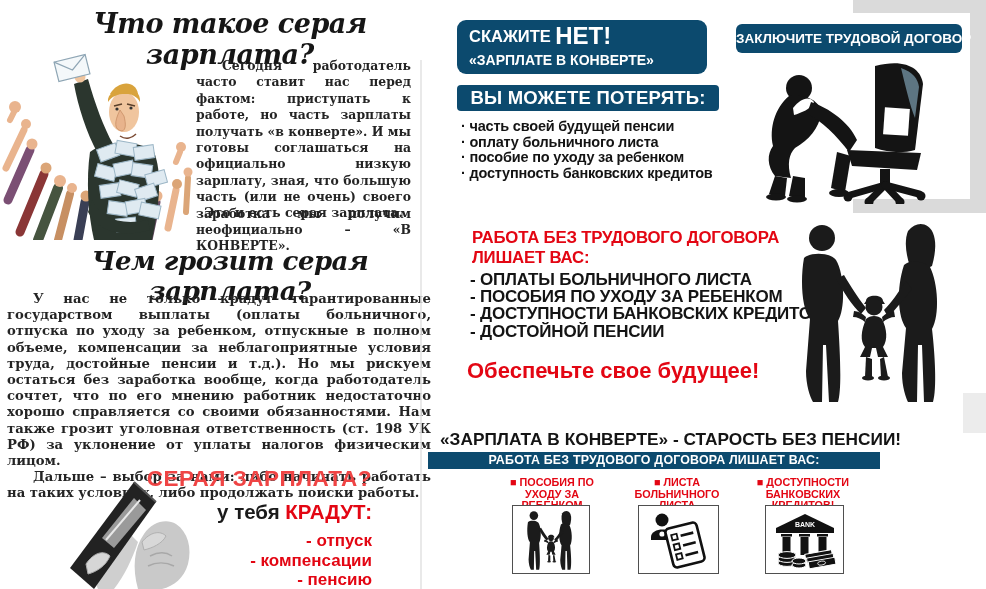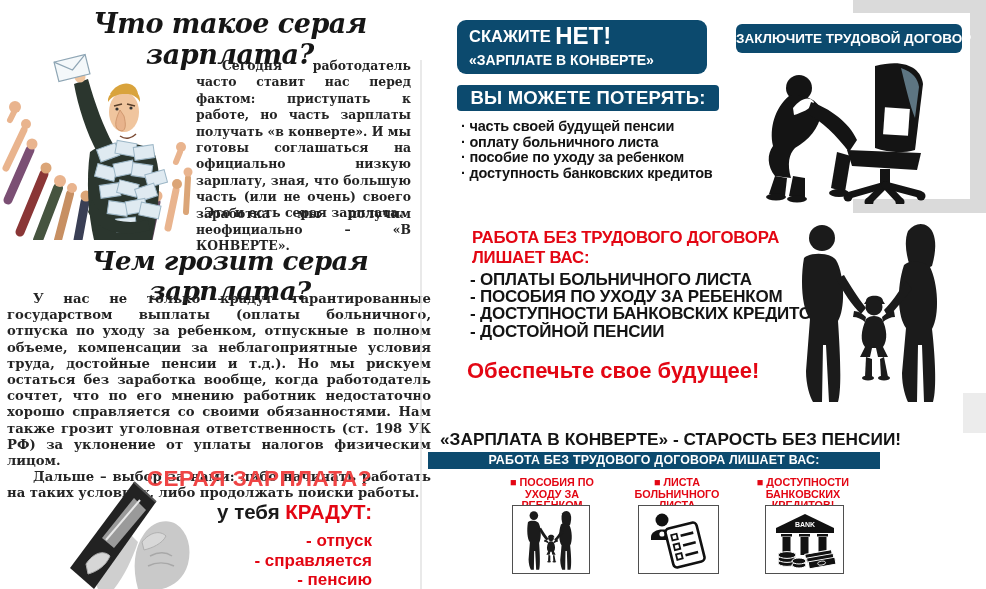--- a/index.html
+++ b/index.html
@@ -126,21 +126,21 @@
     </svg>
   </div>
 
   <div class="abs right-align nowrap" style="left:140px;top:466px;width:232px;font-size:22.5px;font-weight:700;color:#ef4444;letter-spacing:0.5px;">СЕРАЯ ЗАРПЛАТА?</div>
   <div class="abs right-align nowrap" style="left:140px;top:500px;width:232px;font-size:20.5px;font-weight:700;">
     <span style="color:#1a1a1a;">у тебя</span>
     <span style="color:#e30613;">КРАДУТ:</span>
   </div>
   <div class="abs right-align" style="left:140px;top:531px;width:232px;font-size:17px;line-height:19.5px;font-weight:700;color:#e30613;">
     <div>- отпуск</div>
-    <div>- справляется</div>
+    <div>- компенсации</div>
     <div>- пенсию</div>
   </div>
 
   <div class="abs sep" style="left:420px;top:60px;height:529px;"></div>
 
   <div class="abs gray-strip" style="left:853px;top:0;width:133px;height:13px;"></div>
   <div class="abs gray-strip" style="left:970px;top:0;width:16px;height:213px;"></div>
   <div class="abs gray-strip" style="left:853px;top:199px;width:133px;height:14px;"></div>
   <div class="abs" style="left:963px;top:393px;width:23px;height:40px;background:#ececec;"></div>
 

